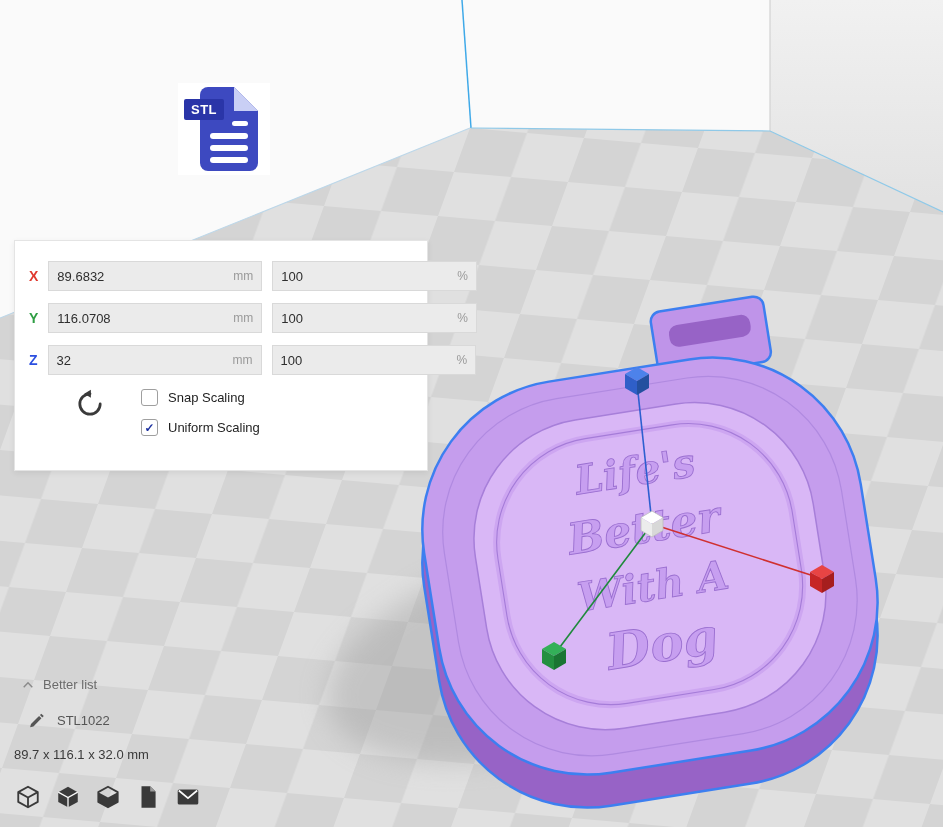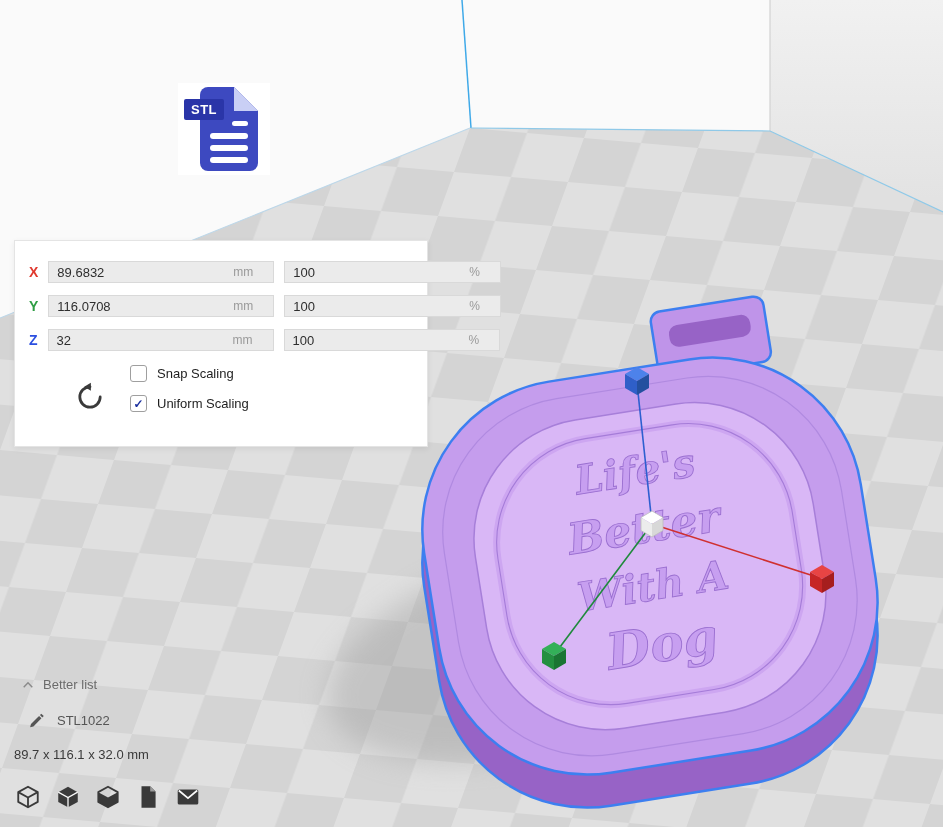--- a/index.html
+++ b/index.html
@@ -12,25 +12,25 @@
   .stl-thumb{position:absolute;left:178px;top:83px;width:92px;height:92px;background:#fff;
              display:flex;align-items:center;justify-content:center}
 
   
   .scale-panel{position:absolute;left:14px;top:240px;width:414px;background:#fff;
                border:1px solid #e4e4e4;box-shadow:0 2px 6px rgba(0,0,0,.07);
                padding:20px 0 18px}
   .srow{display:flex;align-items:center;gap:10px;margin:0 14px 12px}
   .axis{width:15px;text-align:center;font-size:14px;font-weight:700}
   .axis-x{color:#e0392e}.axis-y{color:#2f9e44}.axis-z{color:#2b4fe0}
-  .field{flex:1;display:flex;align-items:center;height:22px;background:#ebebeb;border:1px solid #d9d9d9}
+  .field{flex:1;display:flex;align-items:center;height:30px;background:#ebebeb;border:1px solid #d9d9d9}
   .field input{flex:1;min-width:0;border:0;background:transparent;padding:0 0 0 8px;
                font:13px "Liberation Sans",sans-serif;color:#2e2e2e;outline:none}
-  .unit{flex:none;padding-right:20px;font-size:12px;color:#9a9a9a}
-  .controls{display:flex;align-items:flex-end;gap:25px;margin:14px 14px 16px 60px}
+  .unit{flex:none;padding-right:8px;font-size:12px;color:#9a9a9a}
+  .controls{display:flex;align-items:flex-start;gap:36px;margin:14px 14px 16px 60px}
   .reset-btn{border:0;background:none;padding:0;cursor:pointer;line-height:0}
   .checks{display:flex;flex-direction:column;gap:13px}
   .check-row{display:flex;align-items:center;gap:10px;cursor:pointer}
   .cb{width:17px;height:17px;border:1px solid #9f9f9f;border-radius:3px;background:#fff;
       display:flex;align-items:center;justify-content:center;font-size:12px;font-weight:700;color:#1a2f9e}
   .cb-label{font-size:13px;color:#1e1e1e}
 
   
   .obj-toggle{position:absolute;left:22px;top:677px;display:flex;align-items:center;gap:9px;
               color:#6b6b6b;font-size:13px;cursor:pointer}

